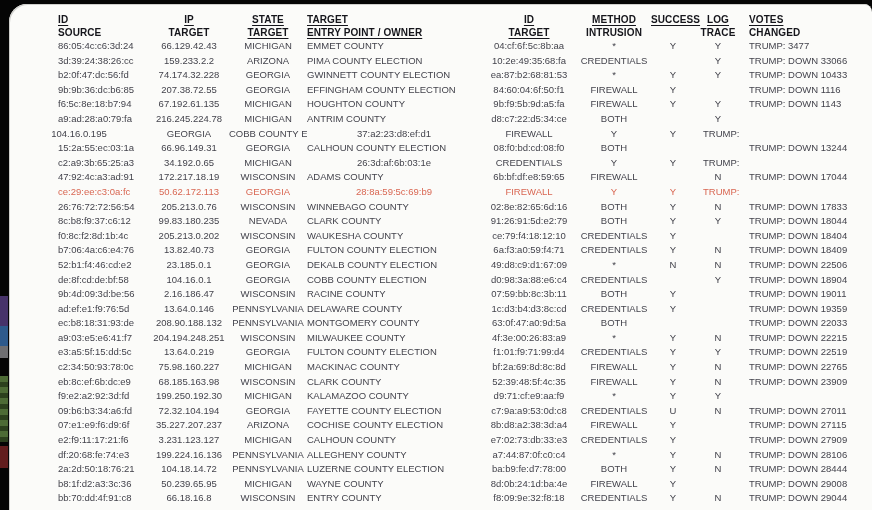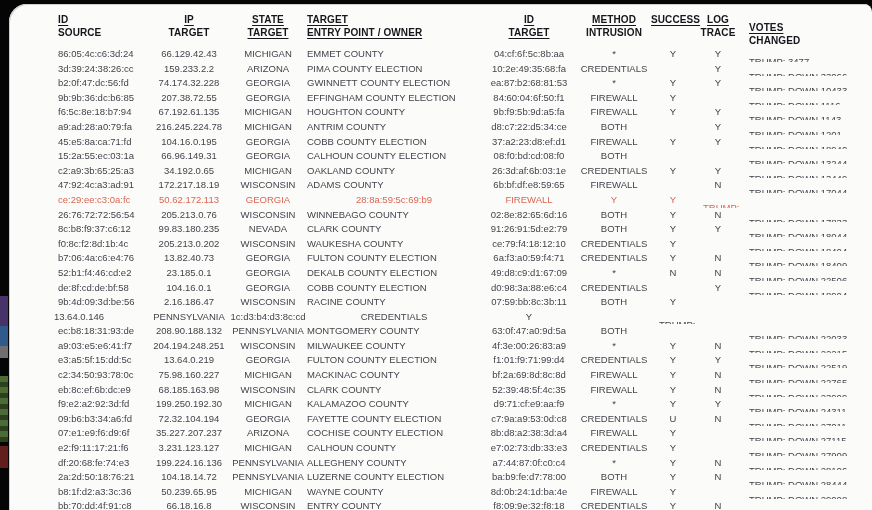--- a/index.html
+++ b/index.html
@@ -30,21 +30,21 @@
   }
   .thead{padding-top:9px;}
   .th{
     font-size:10px;font-weight:bold;color:#15151b;line-height:13px;
     letter-spacing:0.1px;
   }
   .th .l1u,.th .l2u{text-decoration:underline;text-underline-offset:2px;}
   .c-left{text-align:left;}
   .c-center{text-align:center;}
   .pad1{padding-left:49px;}
-  .pad9{padding-left:8px;margin-top:8px;}
+  .pad9{padding-left:8px;}
 
   .tbody{position:relative;}
   .row{height:14.6px;}
   .cell{
     font-size:9.5px;color:#43434c;line-height:14.6px;
     white-space:nowrap;overflow:hidden;
   }
   .row.hl .cell{color:#d96753;}
 </style>
 </head>
@@ -155,24 +155,22 @@
       </div>
       <div class="grid row">
         <div class="cell c-left pad1">a9:ad:28:a0:79:fa</div>
         <div class="cell c-center">216.245.224.78</div>
         <div class="cell c-center">MICHIGAN</div>
         <div class="cell c-left">ANTRIM COUNTY</div>
         <div class="cell c-center">d8:c7:22:d5:34:ce</div>
         <div class="cell c-center">BOTH</div>
         <div class="cell c-center"></div>
         <div class="cell c-center">Y</div>
-        <div class="cell c-left pad9">TRUMP: DOWN 1201</div>
-      </div>
-      <div class="grid row">
-        <div class="cell c-left pad1">45:e5:8a:ca:71:fd</div>
+      </div>
+      <div class="grid row">
         <div class="cell c-center">104.16.0.195</div>
         <div class="cell c-center">GEORGIA</div>
         <div class="cell c-left">COBB COUNTY ELECTION</div>
         <div class="cell c-center">37:a2:23:d8:ef:d1</div>
         <div class="cell c-center">FIREWALL</div>
         <div class="cell c-center">Y</div>
         <div class="cell c-center">Y</div>
         <div class="cell c-left pad9">TRUMP: DOWN 18940</div>
       </div>
       <div class="grid row">
@@ -183,21 +181,20 @@
         <div class="cell c-center">08:f0:bd:cd:08:f0</div>
         <div class="cell c-center">BOTH</div>
         <div class="cell c-center"></div>
         <div class="cell c-center"></div>
         <div class="cell c-left pad9">TRUMP: DOWN 13244</div>
       </div>
       <div class="grid row">
         <div class="cell c-left pad1">c2:a9:3b:65:25:a3</div>
         <div class="cell c-center">34.192.0.65</div>
         <div class="cell c-center">MICHIGAN</div>
-        <div class="cell c-left">OAKLAND COUNTY</div>
         <div class="cell c-center">26:3d:af:6b:03:1e</div>
         <div class="cell c-center">CREDENTIALS</div>
         <div class="cell c-center">Y</div>
         <div class="cell c-center">Y</div>
         <div class="cell c-left pad9">TRUMP: DOWN 13449</div>
       </div>
       <div class="grid row">
         <div class="cell c-left pad1">47:92:4c:a3:ad:91</div>
         <div class="cell c-center">172.217.18.19</div>
         <div class="cell c-center">WISCONSIN</div>
@@ -286,24 +283,27 @@
       </div>
       <div class="grid row">
         <div class="cell c-left pad1">9b:4d:09:3d:be:56</div>
         <div class="cell c-center">2.16.186.47</div>
         <div class="cell c-center">WISCONSIN</div>
         <div class="cell c-left">RACINE COUNTY</div>
         <div class="cell c-center">07:59:bb:8c:3b:11</div>
         <div class="cell c-center">BOTH</div>
         <div class="cell c-center">Y</div>
         <div class="cell c-center"></div>
-      </div>
-      <div class="grid row">
+        <div class="cell c-left pad9">TRUMP: DOWN 19011</div>
+      </div>
+      <div class="grid row">
+        <div class="cell c-left pad1">ad:ef:e1:f9:76:5d</div>
         <div class="cell c-center">13.64.0.146</div>
         <div class="cell c-center">PENNSYLVANIA</div>
+        <div class="cell c-left">DELAWARE COUNTY</div>
         <div class="cell c-center">1c:d3:b4:d3:8c:cd</div>
         <div class="cell c-center">CREDENTIALS</div>
         <div class="cell c-center">Y</div>
         <div class="cell c-center"></div>
         <div class="cell c-left pad9">TRUMP: DOWN 19359</div>
       </div>
       <div class="grid row">
         <div class="cell c-left pad1">ec:b8:18:31:93:de</div>
         <div class="cell c-center">208.90.188.132</div>
         <div class="cell c-center">PENNSYLVANIA</div>
@@ -360,21 +360,20 @@
       </div>
       <div class="grid row">
         <div class="cell c-left pad1">f9:e2:a2:92:3d:fd</div>
         <div class="cell c-center">199.250.192.30</div>
         <div class="cell c-center">MICHIGAN</div>
         <div class="cell c-left">KALAMAZOO COUNTY</div>
         <div class="cell c-center">d9:71:cf:e9:aa:f9</div>
         <div class="cell c-center">*</div>
         <div class="cell c-center">Y</div>
         <div class="cell c-center">Y</div>
-        <div class="cell c-left pad9">TRUMP: DOWN 24311</div>
       </div>
       <div class="grid row">
         <div class="cell c-left pad1">09:b6:b3:34:a6:fd</div>
         <div class="cell c-center">72.32.104.194</div>
         <div class="cell c-center">GEORGIA</div>
         <div class="cell c-left">FAYETTE COUNTY ELECTION</div>
         <div class="cell c-center">c7:9a:a9:53:0d:c8</div>
         <div class="cell c-center">CREDENTIALS</div>
         <div class="cell c-center">U</div>
         <div class="cell c-center">N</div>

